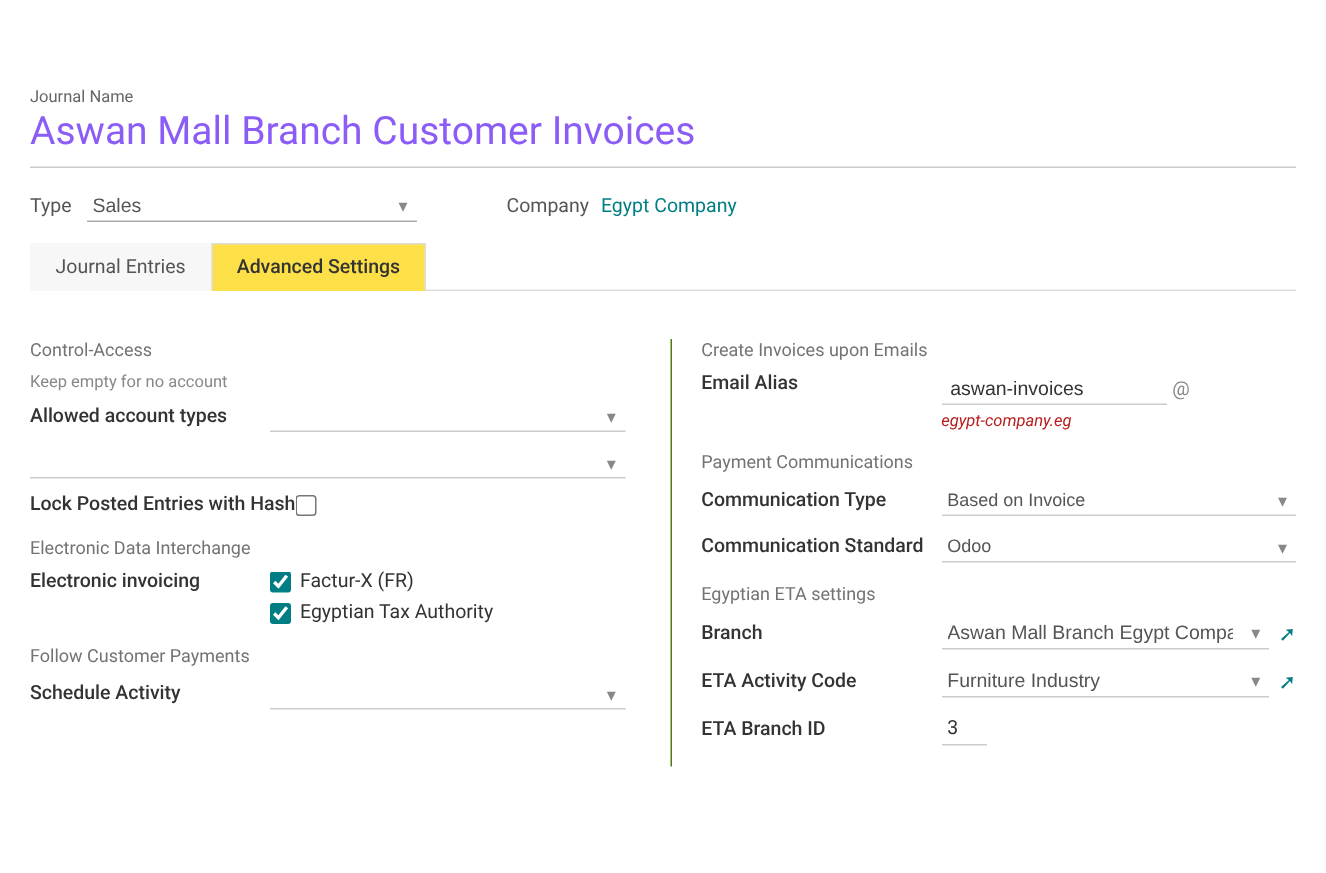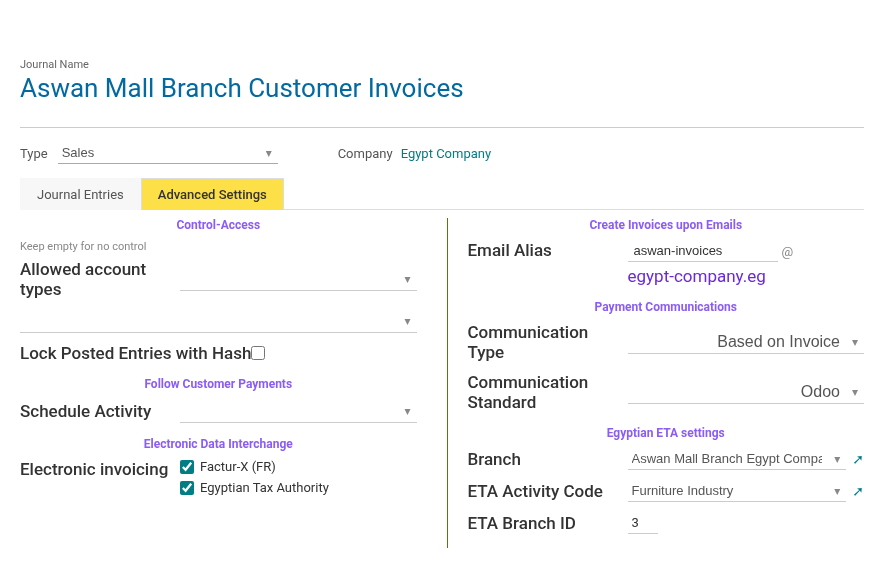--- a/index.html
+++ b/index.html
@@ -1,51 +1,51 @@
 <!DOCTYPE html>
 <html><head>
   <meta charset="utf-8">
   <style>
     * { box-sizing: border-box; margin: 0; padding: 0; }
     body { font-family: -apple-system, BlinkMacSystemFont, 'Segoe UI', Roboto, sans-serif; font-size: 13px; color: #333; background: #fff; }
     .page { width: 884px; min-height: 582px; padding: 12px 20px; }
     .journal-name-label { font-size: 11px; color: #666; margin-bottom: 2px; margin-top: 46px; }
-    .journal-title { font-size: 26px; font-weight: 400; color: #0369a1; border-bottom: 1px solid #ccc; padding-bottom: 24px; margin-bottom: 14px; }
+    .journal-title { font-size: 26px; font-weight: 400; color: #8b5cf6; border-bottom: 1px solid #ccc; padding-bottom: 8px; margin-bottom: 14px; }
     .top-row { display: flex; align-items: center; gap: 20px; margin-bottom: 14px; }
     .top-row .field-group { display: flex; align-items: center; gap: 10px; }
     .top-row .field-label { font-size: 13px; color: #555; }
     .select-wrapper { position: relative; display: inline-block; }
     .select-wrapper select { appearance: none; -webkit-appearance: none; border: none; border-bottom: 1px solid #aaa; padding: 3px 24px 3px 4px; font-size: 13px; color: #555; background: transparent; min-width: 220px; cursor: pointer; outline: none; }
     .select-wrapper::after { content: '▾'; position: absolute; right: 6px; top: 50%; transform: translateY(-50%); color: #888; pointer-events: none; font-size: 12px; }
     .company-link { color: #017e84; text-decoration: none; font-size: 13px; }
     .company-group { display: flex; align-items: center; gap: 8px; margin-left: 40px; }
     .company-label { color: #555; }
-    .tabs { display: flex; border-bottom: 1px solid #ddd; margin-bottom: 8px; }
+    .tabs { display: flex; border-bottom: 1px solid #ddd; margin-bottom: 32px; }
     .tab { padding: 8px 16px; font-size: 13px; cursor: pointer; color: #555; border: 1px solid transparent; border-bottom: none; margin-bottom: -1px; background: #f7f7f7; }
     .tab.active { background: #fde047; border-color: #ddd; border-bottom-color: #fff; color: #333; font-weight: 500; }
     .tab:first-child { margin-left: 0; }
     .content { display: flex; gap: 0; }
     .left-panel { flex: 1; padding-right: 30px; }
     .right-panel { flex: 1; padding-left: 20px; border-left: 1px solid #4d7c0f; }
-    .section-title { font-size: 12px; color: #8b5cf6; margin-bottom: 8px; font-weight: 700; text-align: center; }
+    .section-title { font-size: 12px; color: #737373; margin-bottom: 8px; font-weight: 400; }
     .sub-note { font-size: 11px; color: #888; margin-bottom: 6px; }
     .field-row { display: flex; align-items: center; margin-bottom: 10px; }
-    .field-row .field-label { min-width: 160px; font-size: 17px; color: #333; font-weight: 500; }
+    .field-row .field-label { min-width: 160px; font-size: 13px; color: #333; font-weight: 500; }
     .field-row-top { align-items: flex-start; }
-    .field-select { appearance: none; -webkit-appearance: none; border: none; border-bottom: 1px solid #ccc; padding: 3px 24px 3px 4px; font-size: 16px; color: #555; background: transparent; min-width: 200px; width: 100%; cursor: pointer; outline: none; text-align: right; }
+    .field-select { appearance: none; -webkit-appearance: none; border: none; border-bottom: 1px solid #ccc; padding: 3px 24px 3px 4px; font-size: 12px; color: #555; background: transparent; min-width: 200px; width: 100%; cursor: pointer; outline: none; }
     .select-container { position: relative; display: inline-block; width: 100%; }
     .select-container::after { content: '▾'; position: absolute; right: 6px; top: 50%; transform: translateY(-50%); color: #888; pointer-events: none; font-size: 12px; }
     .checkbox-items { display: flex; flex-direction: column; gap: 6px; }
     .checkbox-item { display: flex; align-items: center; gap: 6px; font-size: 13px; color: #333; }
     .checkbox-item input[type=checkbox] { width: 14px; height: 14px; accent-color: #017e84; }
     input[type=checkbox].lock-cb { width: 14px; height: 14px; }
     .email-alias-row { display: flex; align-items: center; margin-bottom: 4px; }
     .email-alias-input { border: none; border-bottom: 1px solid #ccc; padding: 3px 6px; font-size: 13px; color: #333; outline: none; width: 150px; }
     .email-at { font-size: 13px; color: #888; margin: 0 4px; }
-    .email-domain { font-size: 17px; color: #6d28d9; margin-top: 3px; }
+    .email-domain { font-size: 11px; color: #b91c1c; margin-top: 3px; font-style: italic; }
     .divider-section { margin-bottom: 14px; }
     .branch-row { display: flex; align-items: center; gap: 6px; }
     .external-link-icon { color: #017e84; font-size: 14px; cursor: pointer; }
     .branch-select-container { position: relative; display: inline-block; flex: 1; }
     .branch-select-container::after { content: '▾'; position: absolute; right: 6px; top: 50%; transform: translateY(-50%); color: #888; pointer-events: none; font-size: 12px; }
     .branch-select { appearance: none; -webkit-appearance: none; border: none; border-bottom: 1px solid #ccc; padding: 3px 24px 3px 4px; font-size: 13px; color: #555; background: transparent; width: 100%; cursor: pointer; outline: none; }
     .eta-id-value { font-size: 13px; color: #333; border-bottom: 1px solid #ccc; padding: 3px 4px; display: inline-block; min-width: 30px; }
   </style>
 </head>
 <body>
@@ -76,70 +76,70 @@
   <div class="tabs">
     <div class="tab">Journal Entries</div>
     <div class="tab active">Advanced Settings</div>
   </div>
 
   <div class="content">
 
     <div class="left-panel">
       <div class="divider-section">
         <div class="section-title">Control-Access</div>
-        <div class="sub-note">Keep empty for no control</div>
+        <div class="sub-note">Keep empty for no account</div>
         <div class="field-row">
           <span class="field-label">Allowed account types</span>
           <div class="select-container">
             <select class="field-select">
               <option value=""></option>
             </select>
           </div>
         </div>
         <div class="field-row">
           <div class="select-container">
             <select class="field-select">
               <option value=""></option>
             </select>
           </div>
         </div>
         <div class="field-row">
           <span class="field-label">Lock Posted Entries with Hash</span>
           <input type="checkbox" class="lock-cb" style="">
-        </div>
-      </div>
-
-      <div class="divider-section">
-        <div class="section-title">Follow Customer Payments</div>
-        <div class="field-row">
-          <span class="field-label">Schedule Activity</span>
-          <div class="select-container">
-            <select class="field-select">
-              <option value=""></option>
-            </select>
-          </div>
         </div>
       </div>
 
       <div class="divider-section">
         <div class="section-title">Electronic Data Interchange</div>
         <div class="field-row field-row-top">
           <span class="field-label">Electronic invoicing</span>
           <div class="checkbox-items">
             <div class="checkbox-item">
               <input type="checkbox" checked="" style="">
               <span>Factur-X (FR)</span>
             </div>
             <div class="checkbox-item">
               <input type="checkbox" checked="" style="">
               <span>Egyptian Tax Authority</span>
             </div>
           </div>
         </div>
       </div>
+
+      <div class="divider-section">
+        <div class="section-title">Follow Customer Payments</div>
+        <div class="field-row">
+          <span class="field-label">Schedule Activity</span>
+          <div class="select-container">
+            <select class="field-select">
+              <option value=""></option>
+            </select>
+          </div>
+        </div>
+      </div>
     </div>
 
     <div class="right-panel">
       <div class="divider-section">
         <div class="section-title">Create Invoices upon Emails</div>
         <div class="field-row field-row-top">
           <span class="field-label">Email Alias</span>
           <div>
             <div class="email-alias-row">
               <input type="text" class="email-alias-input" value="aswan-invoices" style="">

